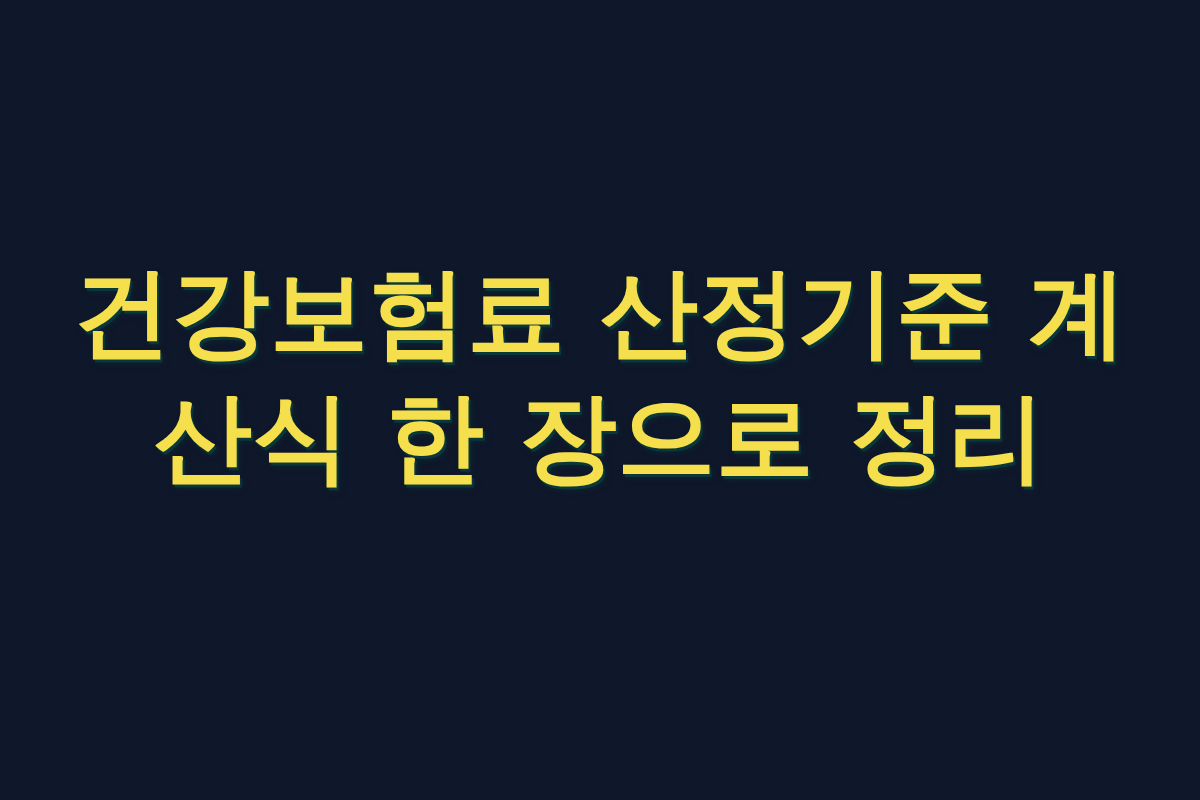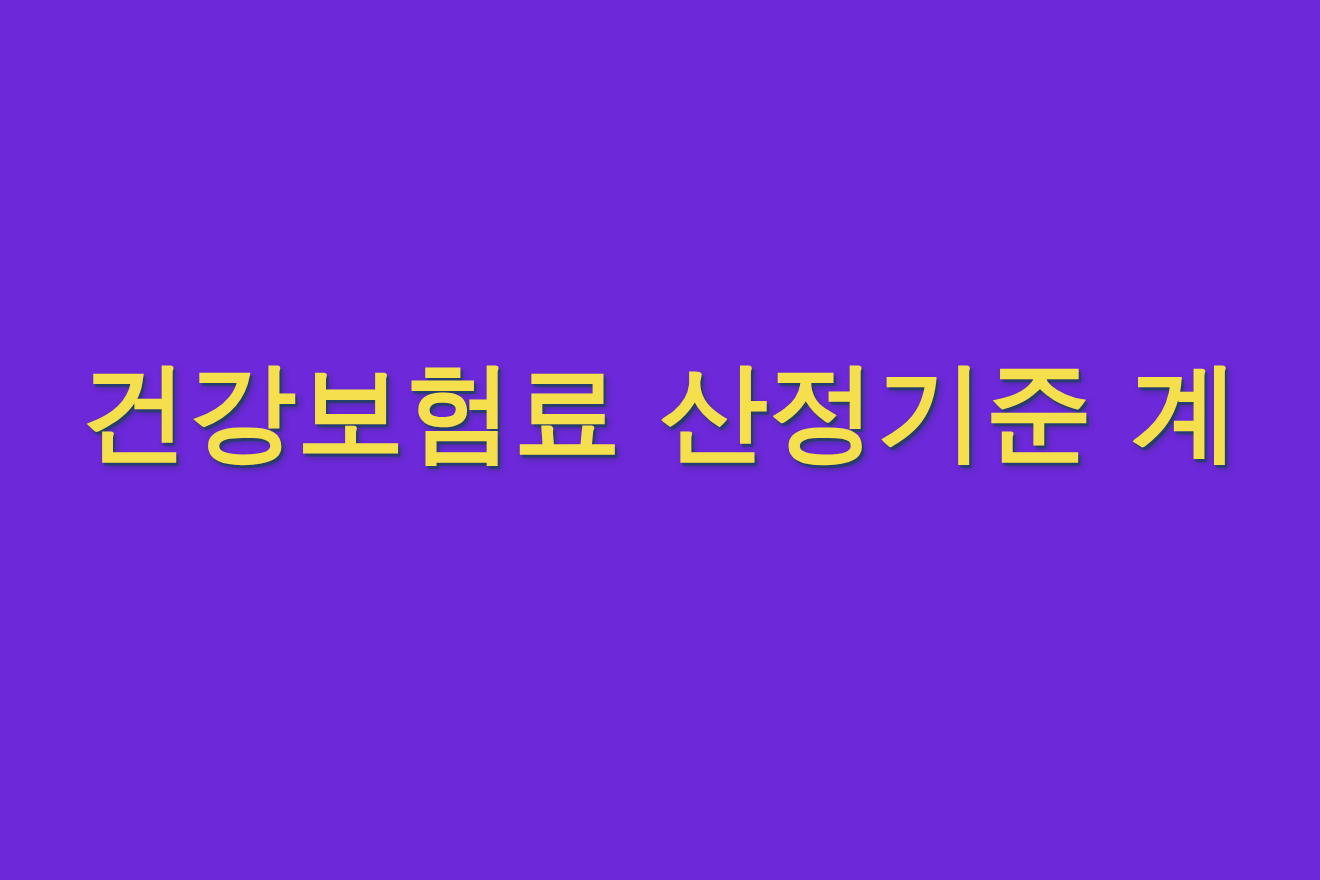--- a/index.html
+++ b/index.html
@@ -17,21 +17,21 @@
 
   #card {
     position: relative;
     width: 1200px;
     height: 800px;
     box-sizing: border-box;
     display: flex;
     flex-direction: column;
     align-items: center;
     justify-content: center;
-    background: #6d28d9;
+    background: #0f172a;
   }
 
   #title-block {
     width: 1060px;
     margin: 0 auto;
     padding-bottom: 50px;   
     text-align: center;
     display: flex;
     flex-direction: column;
     align-items: center;
@@ -58,16 +58,17 @@
 </style>
 </head>
 <body>
 
 <div id="card">
 
   <div id="title-block">
 
     <span class="title-line line-1">건강보험료 산정기준 계</span>
 
+    <span class="title-line line-2">산식 한 장으로 정리</span>
 
   </div>
 
 </div>
 
 </body></html>

